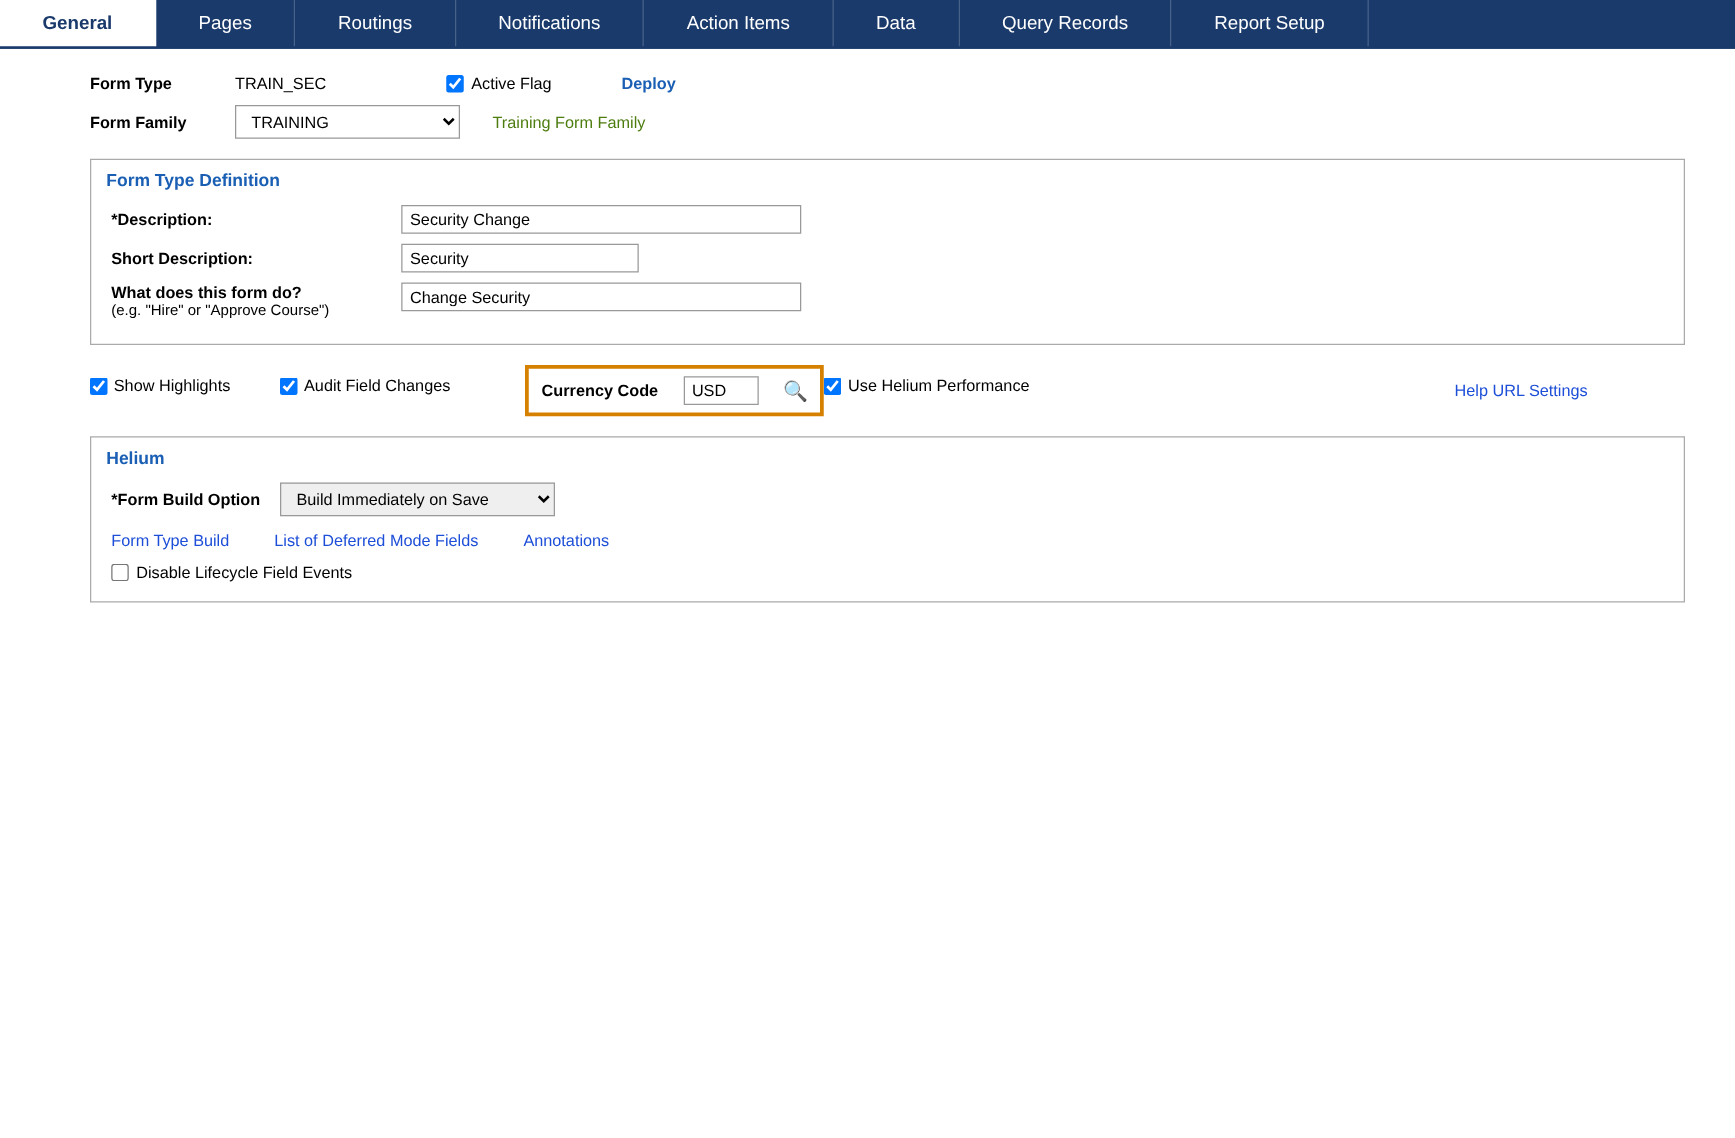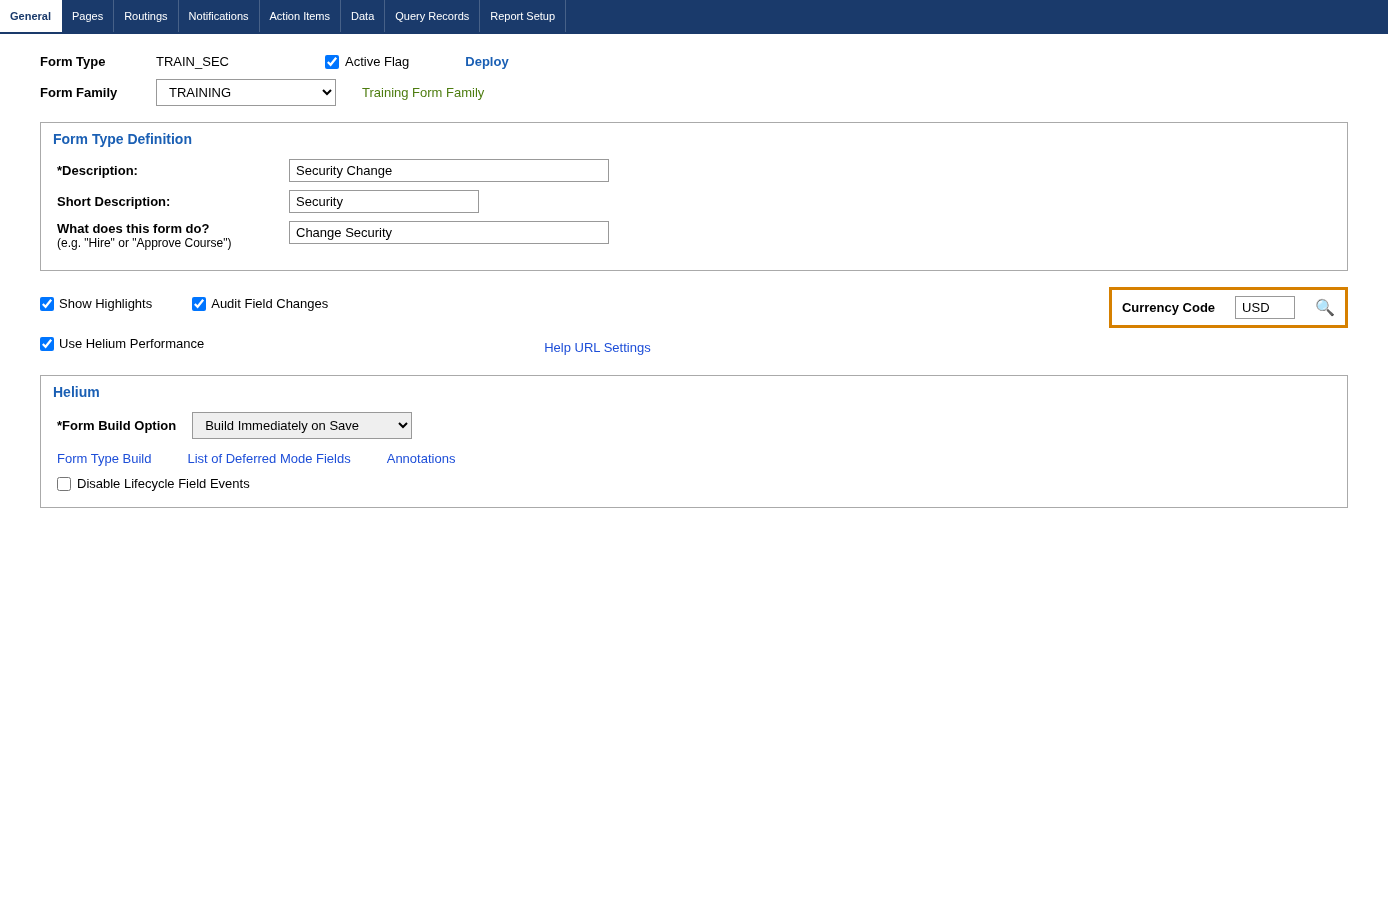--- a/index.html
+++ b/index.html
@@ -10,36 +10,37 @@
       color: #000;
     }
 
     
     .tab-bar {
       display: flex;
       background: #1a3a6b;
       border-bottom: 2px solid #1a3a6b;
     }
     .tab {
-      padding: 10px 10px;
+      padding: 10px 34px;
       color: #fff;
       cursor: pointer;
-      font-size: 11px;
+      font-size: 15px;
       border-right: 1px solid rgba(255,255,255,0.2);
       white-space: nowrap;
     }
     .tab.active {
       background: #fff;
       color: #1a3a6b;
       font-weight: bold;
     }
 
     
     .main-content {
       padding: 20px 40px;
+      margin-left: 32px;
     }
 
     
     .form-header {
       margin-bottom: 16px;
     }
     .header-row {
       display: flex;
       align-items: center;
       margin-bottom: 10px;
@@ -258,21 +259,21 @@
       <div class="form-row">
         <div class="row-multi-label">
           <div>What does this form do?</div>
           <div style="font-weight:normal; font-size:12px;">(e.g. "Hire" or "Approve Course")</div>
         </div>
         <input type="text" class="text-input" value="Change Security" style="">
       </div>
     </div>
   </div>
 
-  <div style="display:flex; flex-direction:column; margin-bottom:8px;">
+  <div style="display:flex; flex-direction:row; margin-bottom:8px;">
 
     <div style="display:flex; align-items:center; margin-bottom:8px;">
       <div class="checkbox-group">
         <input type="checkbox" checked="" style="">
         <label>Show Highlights</label>
       </div>
       <div class="checkbox-group" style="margin-right:60px;">
         <input type="checkbox" checked="" style="">
         <label>Audit Field Changes</label>
       </div>

